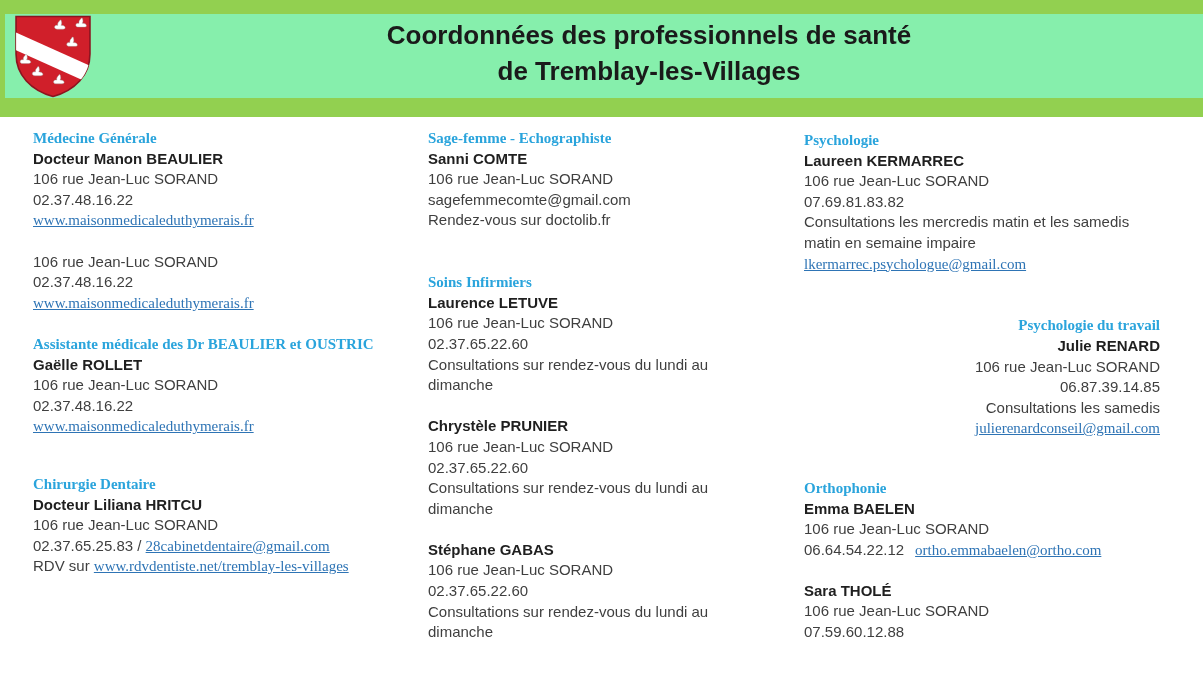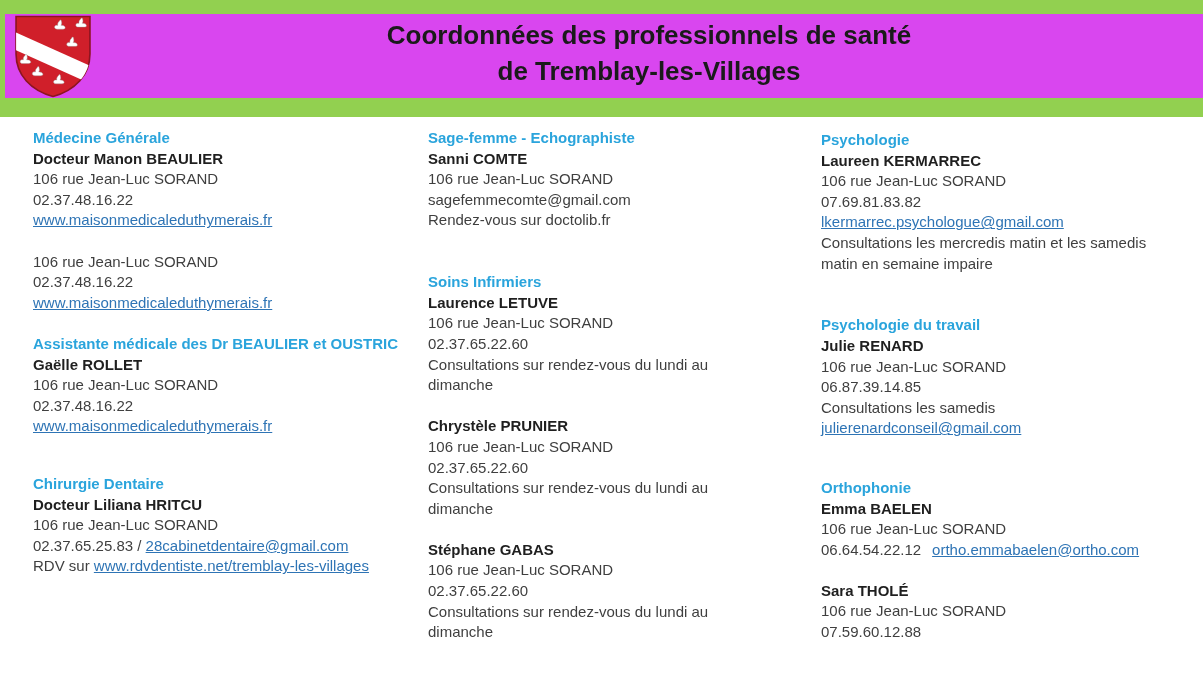--- a/index.html
+++ b/index.html
@@ -12,38 +12,38 @@
     --title-text:#1A1A1A;
   }
   *{box-sizing:border-box;}
   html,body{margin:0;padding:0;}
   body{
     width:1203px;height:687px;position:relative;overflow:hidden;
     background:#ffffff;
     font-family:"Liberation Sans",sans-serif;
   }
   
-  .header{position:absolute;top:0;left:0;width:1203px;height:117px;background:#d946ef;}
+  .header{position:absolute;top:0;left:0;width:1203px;height:117px;background:#86efac;}
   .bar-top{position:absolute;top:0;left:0;width:100%;height:14px;background:var(--green);}
   .bar-bottom{position:absolute;bottom:0;left:0;width:100%;height:19px;background:var(--green);}
   .bar-left{position:absolute;top:0;left:0;height:100%;width:5px;background:var(--green);}
   .crest{position:absolute;left:12px;top:13px;width:82px;height:87px;}
   .titles{
     position:absolute;left:95px;right:0;top:17px;
     text-align:center;color:var(--title-text);
     font-weight:bold;font-size:26px;line-height:36px;
   }
   
   .col{position:absolute;top:128px;font-size:15px;line-height:20.6px;color:var(--body-text);}
   #col-0{left:33px;width:392px;}
   #col-1{left:428px;width:318px;}
-  #col-2{left:821px;width:356px;top:130px;}
-  .heading{color:var(--heading-blue);font-weight:bold;}
+  #col-2{left:804px;width:356px;top:130px;}
+  .heading{color:var(--heading-blue);font-weight:bold;font-family:Liberation Serif, serif;}
   .bold{color:var(--name-text);font-weight:bold;}
-  a.link{color:var(--link-blue);text-decoration:underline;cursor:pointer;}
+  a.link{color:var(--link-blue);text-decoration:underline;cursor:pointer;font-family:Liberation Serif, serif;}
   .entry + .entry{margin-top:20.6px;}
   .pad{margin-left:11px;}
 </style>
 </head>
 <body>
 
 <div class="header">
   <div class="bar-top"></div>
   <div class="bar-left"></div>
   <div class="bar-bottom"></div>
@@ -145,25 +145,25 @@
       </div>
     </div>
   </div>
 <div class="col" id="col-2">
     <div class="section" style="margin-top: 0px;">
       <div class="heading">Psychologie</div>
       <div class="entry">
         <div class="line"><span class="bold">Laureen KERMARREC</span></div>
         <div class="line"><span class="plain">106 rue Jean-Luc SORAND</span></div>
         <div class="line"><span class="plain">07.69.81.83.82</span></div>
+        <div class="line"><span class="plain">Consultations les mercredis matin et les samedis matin en semaine impaire</span></div>
         <div class="line"><a class="link" href="#">lkermarrec.psychologue@gmail.com</a></div>
-        <div class="line"><span class="plain">Consultations les mercredis matin et les samedis matin en semaine impaire</span></div>
       </div>
     </div>
-    <div class="section" style="margin-top: 41.2px;">
+    <div class="section" style="margin-top: 41.2px; text-align: right;">
       <div class="heading">Psychologie du travail</div>
       <div class="entry">
         <div class="line"><span class="bold">Julie RENARD</span></div>
         <div class="line"><span class="plain">106 rue Jean-Luc SORAND</span></div>
         <div class="line"><span class="plain">06.87.39.14.85</span></div>
         <div class="line"><span class="plain">Consultations les samedis</span></div>
         <div class="line"><a class="link" href="#">julierenardconseil@gmail.com</a></div>
       </div>
     </div>
     <div class="section" style="margin-top: 39px;">

